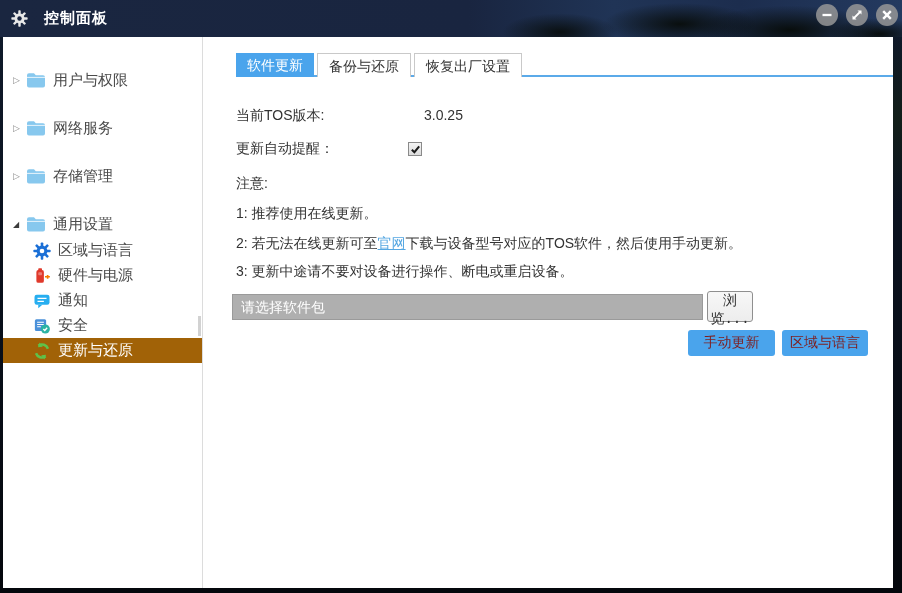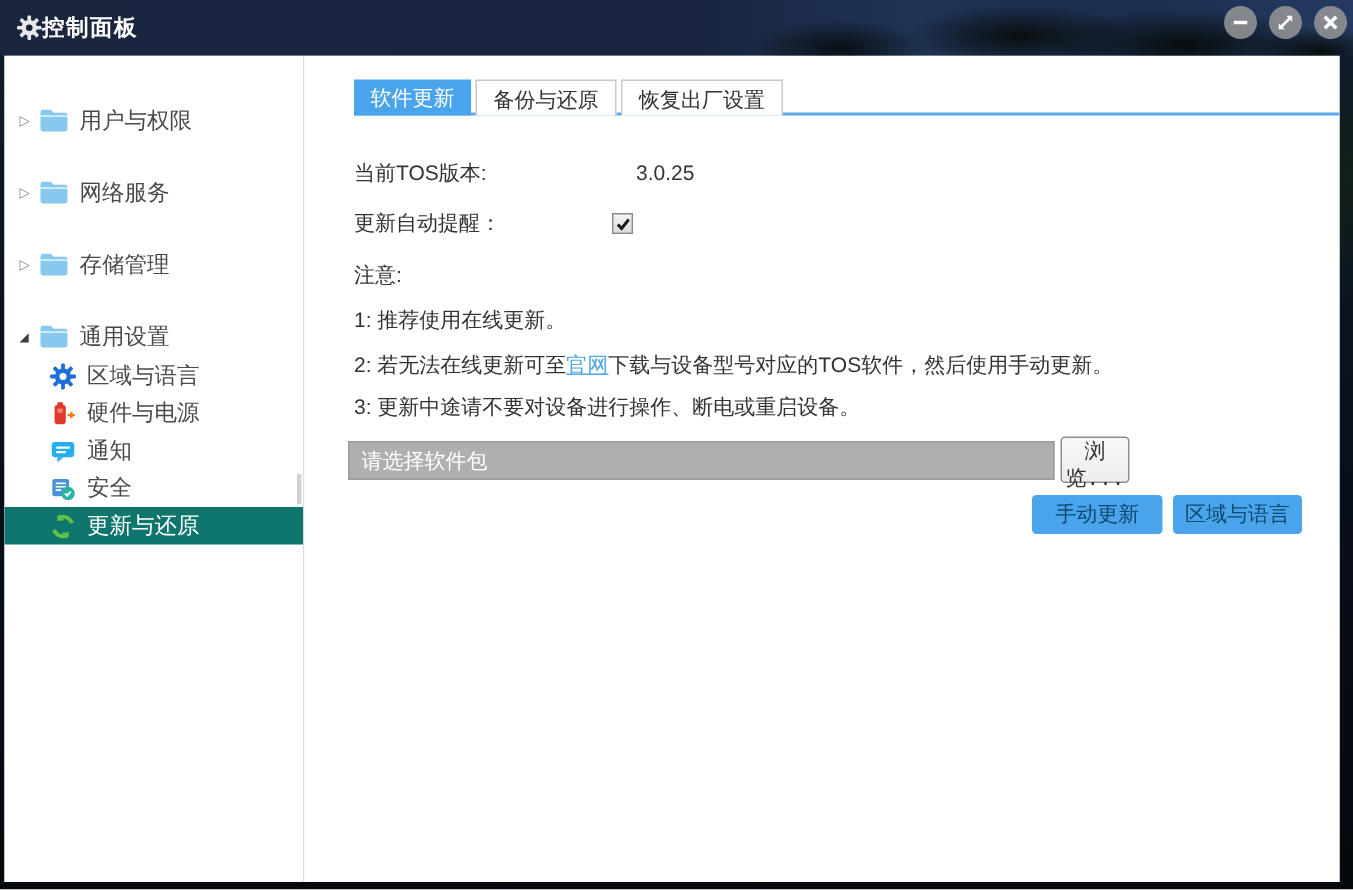--- a/index.html
+++ b/index.html
@@ -19,21 +19,21 @@
     display:flex; align-items:center;
     background:
       radial-gradient(ellipse 80px 26px at 560px 32px, rgba(6,10,6,.85), transparent 72%),
       radial-gradient(ellipse 110px 30px at 680px 24px, rgba(7,11,7,.9), transparent 70%),
       radial-gradient(ellipse 130px 34px at 790px 30px, rgba(6,10,6,.92), transparent 72%),
       radial-gradient(ellipse 70px 22px at 880px 34px, rgba(5,9,5,.9), transparent 72%),
       linear-gradient(90deg,#1a2640 0%,#192540 52%,#203456 68%,#1c2d4e 82%,#243a60 100%);
     z-index:3;
   }
   .tb-gear { margin-left:11px; display:flex; align-items:center; }
-  .tb-title { color:#ffffff; font-weight:bold; font-size:15px; margin-left:0; letter-spacing:1px; }
+  .tb-title { color:#ffffff; font-weight:bold; font-size:15px; margin-left:16px; letter-spacing:1px; }
 
   .win-controls { position:absolute; top:4px; left:816px; display:flex; gap:8px; }
   .wc-btn {
     width:22px; height:22px; border-radius:50%;
     background:rgba(150,150,150,0.85);
     display:flex; align-items:center; justify-content:center; cursor:pointer;
   }
 
   
   .window {
@@ -42,21 +42,21 @@
   }
 
   
   .sidebar {
     position:relative; width:200px; height:100%;
     border-right:1px solid #dcdcdc; padding-top:9px; background:#fff;
   }
   .tree-row { display:flex; align-items:center; cursor:pointer; color:#4a4a4a; font-size:15px; }
   .tree-row.parent { height:28px; padding-left:10px;margin-top:20px; }
   .tree-row.child  { height:25px; padding-left:30px; }
-  .tree-row.selected { background:#0f766e; color:#ffffff; }
+  .tree-row.selected { background:#a16207; color:#ffffff; }
   .twisty { width:13px; font-size:9px; color:#8a8a8a; flex:none; }
   .twisty.expanded { color:#3c3c3c; font-size:8px; }
   .twisty.collapsed::before { content:"▷"; }
   .twisty.expanded::before  { content:"◢"; }
   .tree-icon { flex:none; display:flex; align-items:center; margin-right:7px; }
   .tree-label { white-space:nowrap; }
   .side-scroll-thumb { position:absolute; right:1px; top:279px; width:3px; height:20px; background:#d2d2d2; }
 
   
   .content { position:relative; flex:1; background:#fff; font-size:14px; color:#333; }
@@ -88,21 +88,21 @@
     font-size:14px; padding:0 8px; font-family:inherit; outline:none;
   }
   .file-input::placeholder { color:#ffffff; opacity:1; }
   .browse-btn {
     position:absolute; left:504px; top:254px; width:46px; height:31px;
     background:linear-gradient(180deg,#f7f7f7,#ededed); border:1px solid #8f8f8f; border-radius:3px;
     font-size:14px; color:#333; font-family:Liberation Mono, monospace; cursor:pointer;
   }
   .action-btn {
     position:absolute; top:293px; height:26px; border:none; border-radius:3px;
-    background:#4aa4ec; color:#0c4a6e; font-size:14px; font-family:inherit; cursor:pointer;
+    background:#4aa4ec; color:#7f1d1d; font-size:14px; font-family:inherit; cursor:pointer;
   }
   .btn-manual { left:485px; width:87px; }
   .btn-online { left:579px; width:86px; }
 </style>
 </head>
 <body>
 
 <div class="stage">
 
   <div class="titlebar">

